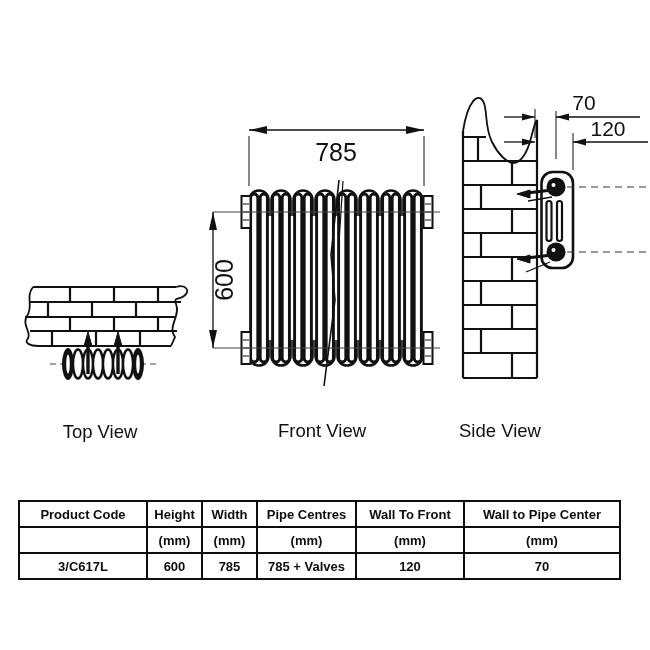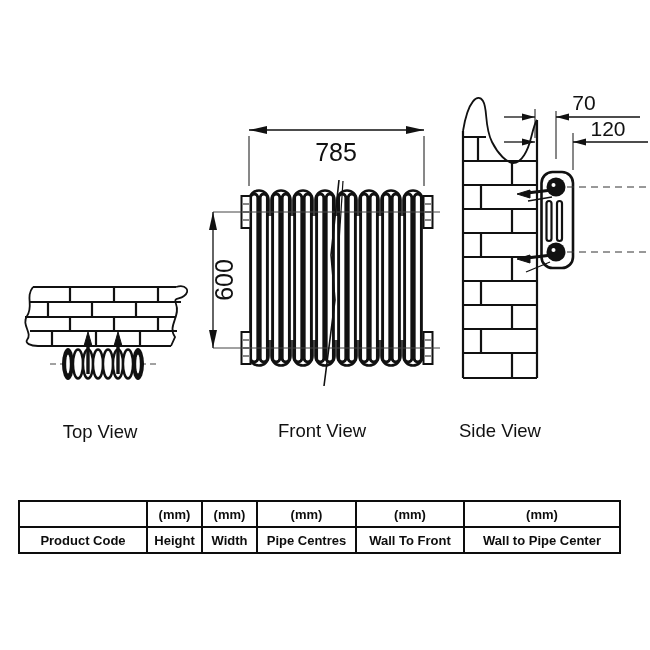--- a/index.html
+++ b/index.html
@@ -167,31 +167,39 @@
         <line x1="118" y1="374" x2="118" y2="343" stroke-width="3.4"></line>
         <polygon points="118,332 114.3,345 121.7,345"></polygon>
       </g>
       <text class="viewlabel" x="100" y="438" text-anchor="middle">Top View</text>
     </g>
   </svg>
 
   <table class="spec">
     <tbody>
         <tr>
-      <td></td>
-      <td>(mm)</td>
-      <td>(mm)</td>
-      <td>(mm)</td>
-      <td>(mm)</td>
-      <td>(mm)</td>
-    </tr>
-    <tr>
       <th class="c0">Product Code</th>
       <th class="c1">Height</th>
       <th class="c2">Width</th>
       <th class="c3">Pipe Centres</th>
       <th class="c4">Wall To Front</th>
       <th class="c5">Wall to Pipe Center</th>
     </tr>
+    <tr>
+      <td></td>
+      <td>(mm)</td>
+      <td>(mm)</td>
+      <td>(mm)</td>
+      <td>(mm)</td>
+      <td>(mm)</td>
+    </tr>
+    <tr>
+      <td>3/C617L</td>
+      <td>600</td>
+      <td>785</td>
+      <td>785 + Valves</td>
+      <td>120</td>
+      <td>70</td>
+    </tr>
   </tbody>
     </table>
 
 </div>
 
 </body></html>

